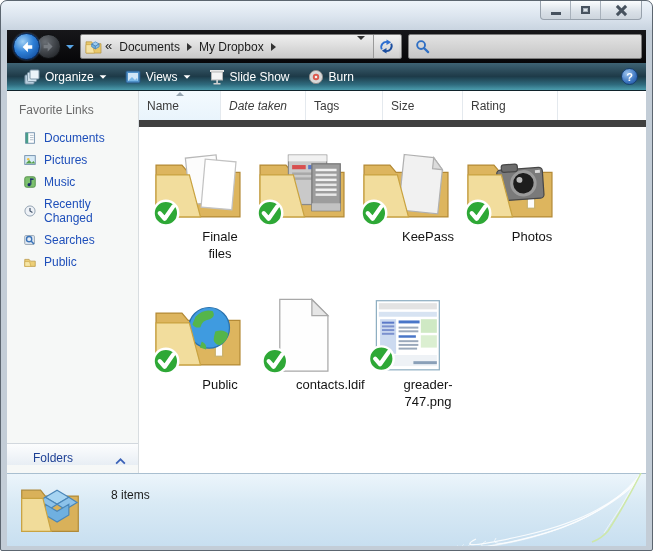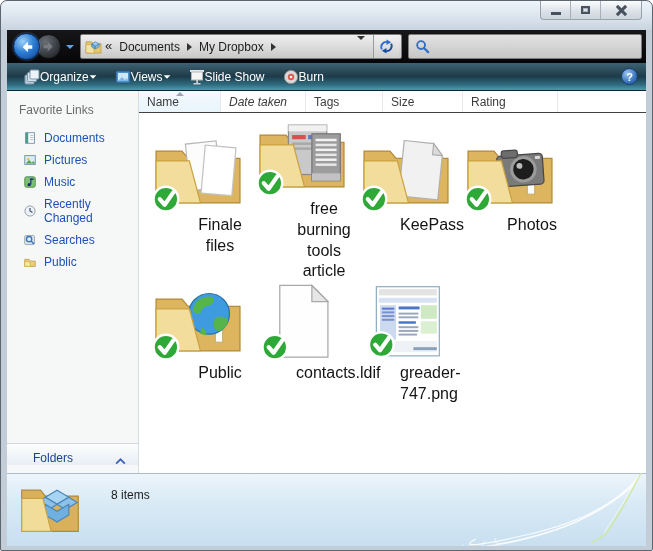--- a/index.html
+++ b/index.html
@@ -95,21 +95,21 @@
   }
   .searchbox input::placeholder{ font-style:italic; color:#5c5c5c; }
   
   .toolbar{
     margin:0 6px; height:28px;
     background:linear-gradient(180deg,#3e6374 0%,#23404e 42%,#1d3b49 50%,#2f6b7e 80%,#4b9dae 100%);
     border-bottom:1px solid #10232b;
     display:flex; align-items:center; color:#fff; font-size:12px;
     padding:0 8px;
   }
-  .tb-btn{ display:flex; align-items:center; padding:0 9px; height:35px; border-radius:3px; }
+  .tb-btn{ display:flex; align-items:center; gap:5px; padding:0 9px; height:35px; border-radius:3px; }
   .tb-btn .tri-down{ border-top-color:#fff; transform:scale(.85); }
   .tb-spacer{ flex:1; }
   .help-btn{
     width:17px;height:17px;border-radius:50%;
     background:radial-gradient(circle at 35% 30%,#9cc4ee,#3b74c0 60%,#1d4e96);
     border:1px solid #17406e;
     color:#fff; font-size:11px; font-weight:bold;
     display:flex;align-items:center;justify-content:center;
   }
   
@@ -123,43 +123,43 @@
   .sitem svg{ flex:0 0 auto; }
   .folders-band{
     position:absolute; left:0; right:0; bottom:8px; height:22px;
     background:linear-gradient(180deg,#fcfdfe,#e8eef4);
     border-top:1px solid #d2d8de;
     display:flex; align-items:flex-end; justify-content:space-between;
     padding:0 12px 0 26px; color:#1c3f94;
   }
   .filearea{ flex:1; display:flex; flex-direction:column; }
   .colheaders{
-    height:22px; display:flex; font-size:12px; color:#3c3c3c;
-    border-bottom:1px solid #404040; background:#fff;
+    height:36px; display:flex; font-size:12px; color:#3c3c3c;
+    border-bottom:7px solid #404040; background:#fff;
   }
   .col{ display:flex; align-items:center; padding-left:8px; border-right:1px solid #e4e9ee; position:relative; }
   .c-name{ width:82px; background:linear-gradient(180deg,#f4fafe,#e9f4fc); }
   .c-date{ width:85px;font-style:italic; } .c-tags{ width:77px; } .c-size{ width:80px; } .c-rating{ width:95px; }
   .c-fill{ flex:1; border-right:none; }
   .sortmark{
     position:absolute; top:1px; left:50%; margin-left:-4px;
     width:0;height:0;border-left:4px solid transparent;border-right:4px solid transparent;
     border-bottom:4px solid #98a6b2;
   }
   .filegrid{
     flex:1; display:grid;
     grid-template-columns:repeat(4,102px);
     grid-auto-rows:140px;
     padding:6px 0 0 8px; column-gap:2px; row-gap:8px;
     align-content:start;
   }
   .fitem{ display:flex; flex-direction:column; align-items:center; }
   .ficon{ height:95px; display:flex; align-items:flex-end; justify-content:center; }
   .flabel{
-    margin-top:1px; font-size:16px; color:#141414; text-align:center; line-height:1.3;
+    margin-top:1px; font-size:13px; color:#141414; text-align:center; line-height:1.3;
     max-width:100px;
     padding-left:44px;
   }
   
   .statusbar{
     margin:0 6px; height:73px;
     background:linear-gradient(180deg,#ecf5fb 0%,#d9eaf5 40%,#c8dff0 100%);
     border-top:1px solid #a9bfd0;
     position:relative; display:flex; align-items:flex-start; gap:28px;
     padding:6px 0 0 10px; font-size:12px; color:#1b1b1b;
@@ -392,21 +392,20 @@
               <rect x="49" y="24" width="17" height="2" fill="#f2f2f2"></rect>
               <rect x="49" y="28" width="17" height="2" fill="#e8e8e8"></rect>
               <rect x="49" y="32" width="17" height="2" fill="#f2f2f2"></rect>
               <rect x="49" y="36" width="17" height="2" fill="#e8e8e8"></rect>
               <rect x="46" y="44" width="23" height="6" fill="#c2c2c2"></rect>
               <path d="M4,21 h27 l9,34 H4 z" fill="#f2dd9d" stroke="#c9a341"></path>
               <circle cx="12" cy="52" r="10" fill="#2ea836" stroke="#fff" stroke-width="2"></circle>
               <path d="M7,52 l4,4.5 7,-10" fill="none" stroke="#fff" stroke-width="3.4" stroke-linecap="round" stroke-linejoin="round"></path>
             </svg>
           </div>
-          <div class="flabel">free burning tools article</div>
         </div>
 
 
         <div class="fitem">
           <div class="ficon">
             <svg width="94" height="79" viewBox="0 0 76 64">
               <path d="M4,13 h21 l5,6 h42 v36 H4 z" fill="#ddb55e" stroke="#b48a36"></path>
               <g transform="rotate(6 50 30)">
                 <path d="M34,6 h24 l8,9 v36 H34 z" fill="#f1f1f1" stroke="#b0b0b0"></path>
                 <path d="M58,6 l8,9 h-8 z" fill="#dcdcdc" stroke="#b0b0b0"></path>

